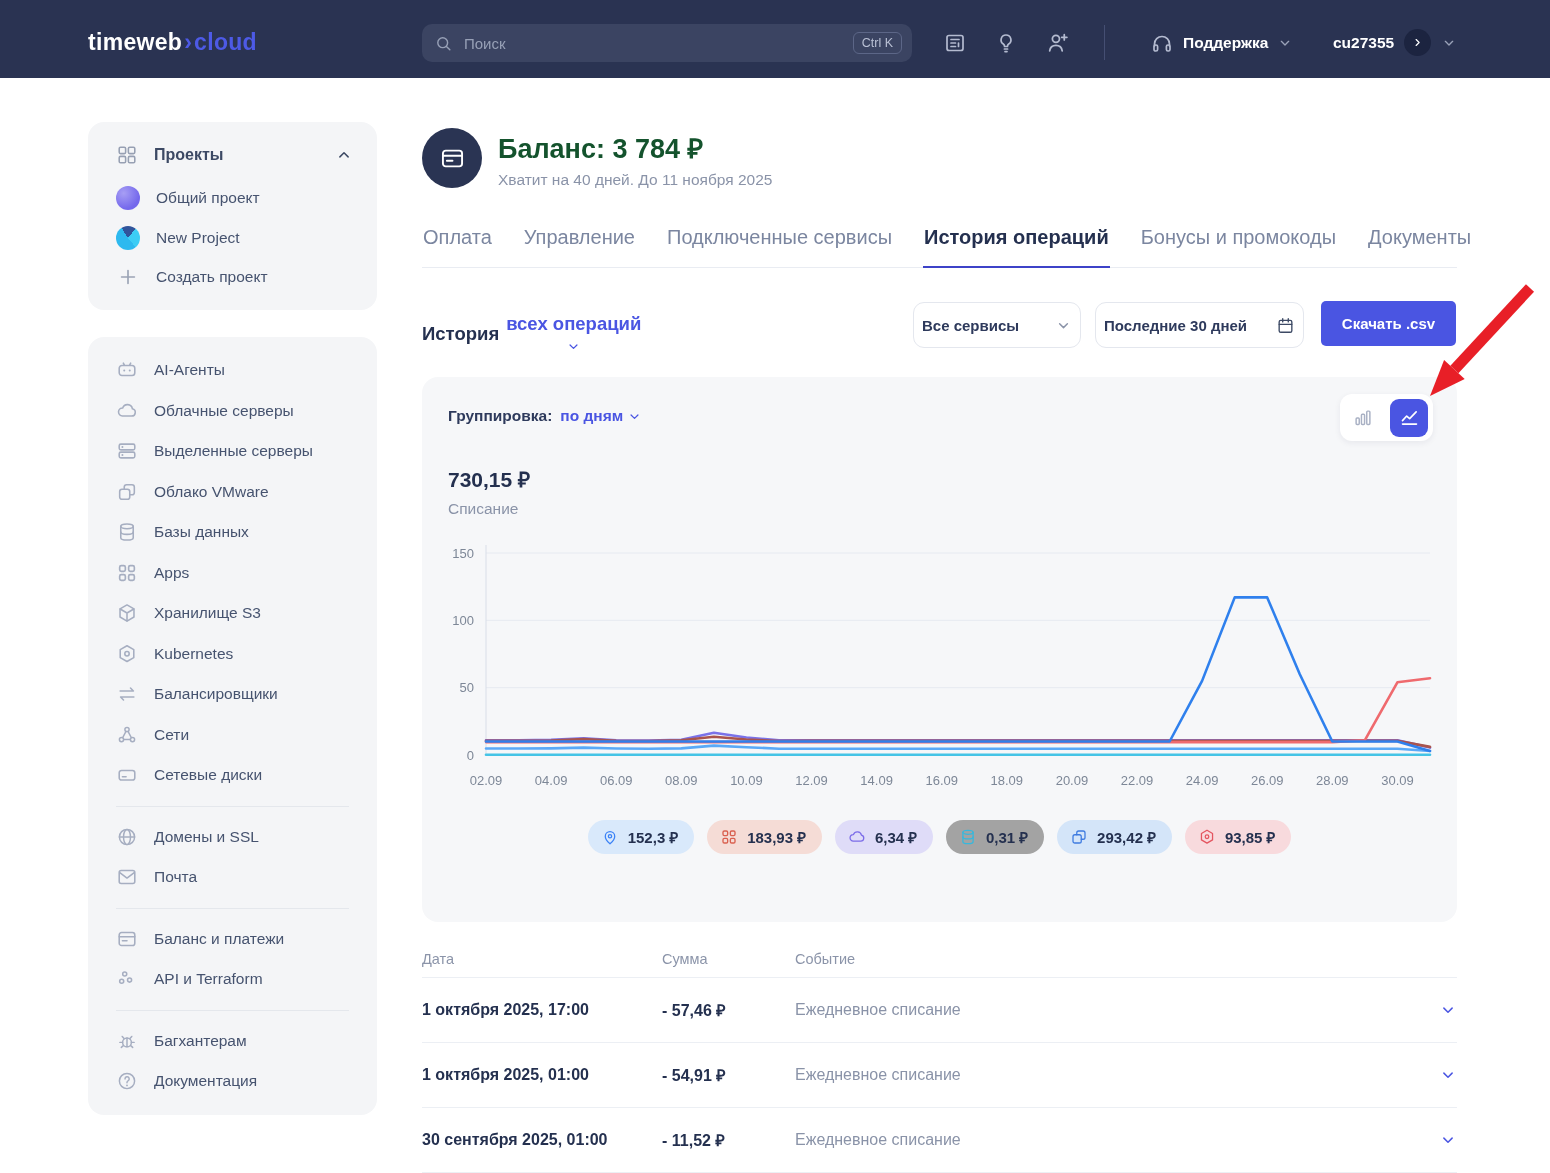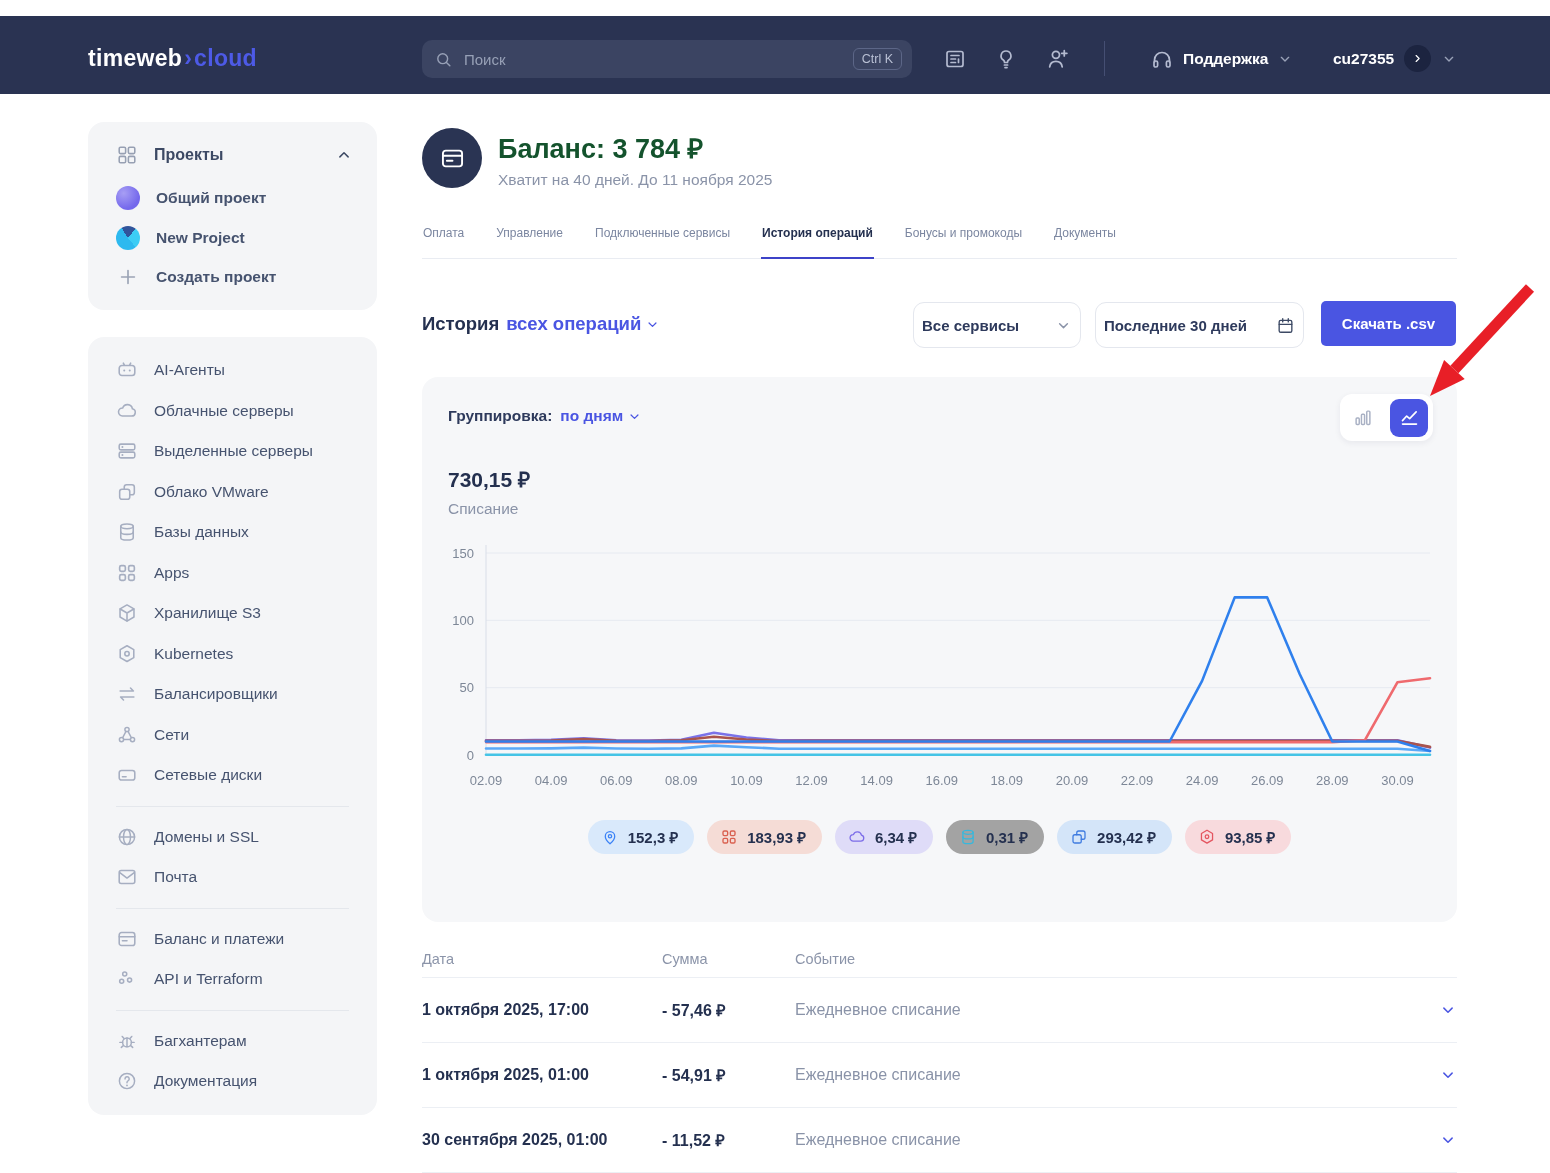--- a/index.html
+++ b/index.html
@@ -5,21 +5,21 @@
   html,body{margin:0;padding:0;}
   body{
     width:1550px;height:1173px;position:relative;overflow:hidden;
     background:#ffffff;font-family:"Liberation Sans",sans-serif;
     -webkit-font-smoothing:antialiased;
   }
   .fx{display:flex;align-items:center;justify-content:center;}
   svg{display:block;}
 
   
-  .navbar{position:absolute;left:0;top:16px;width:1550px;height:78px;background:#2a3352;}
+  .navbar{position:absolute;left:0;top:0;width:1550px;height:78px;background:#2a3352;}
   .logo{position:absolute;left:88px;top:0;height:85px;display:flex;align-items:center;
         font-size:23px;font-weight:700;letter-spacing:.3px;cursor:pointer;}
   .logo .lg-w{color:#ffffff;}
   .logo .lg-b{color:#4d5ae6;}
   .logo span{margin-right:2px;}
   .search{position:absolute;left:422px;top:24px;width:490px;height:38px;background:#3b4462;
           border-radius:10px;display:flex;align-items:center;padding:0 10px 0 12px;gap:9px;box-sizing:border-box;}
   .search .sicon{color:#97a0b6;display:flex;}
   .search input{flex:1;background:transparent;border:none;outline:none;color:#dbe0ec;font-size:15px;
           font-family:"Liberation Sans",sans-serif;}
@@ -42,40 +42,40 @@
   #side-projects{top:122px;padding:16px 0 14px;}
   #side-menu{top:337px;padding:13px 0;}
   .proj-head{display:flex;align-items:center;gap:16px;padding:6px 24px 12px 28px;cursor:pointer;}
   .proj-head .ph-ic{color:#97a0b3;display:flex;}
   .proj-head .ph-label{flex:1;font-size:16px;font-weight:700;color:#3c4964;}
   .proj-head .ph-chev{color:#3c4964;display:flex;}
   .proj-item{display:flex;align-items:center;gap:16px;padding:8px 28px;cursor:pointer;}
   .avatar{width:24px;height:24px;border-radius:50%;flex:none;}
   .av-purple{background:radial-gradient(circle at 32% 30%,#a79ef4,#7468ec 68%);}
   .av-blue{background:conic-gradient(from 140deg,#2db9ef 0 52%,#31549b 52% 72%,#3ccdf5 72% 100%);}
-  .proj-label{font-size:15.5px;color:#46536f;font-weight:700;}
+  .proj-label{font-size:15.5px;color:#46536f;font-weight:400;}
   .proj-plus{color:#9aa3b5;display:flex;width:24px;justify-content:center;}
   .side-item{height:40.5px;display:flex;align-items:center;gap:16px;padding:0 28px;cursor:pointer;}
   .side-ic{width:22px;height:22px;color:#a6aec1;display:flex;flex:none;}
   .side-lab{font-size:15.5px;color:#46536f;font-weight:500;white-space:nowrap;}
   .side-divider{height:1px;background:#e4e7ec;margin:10px 28px;}
 
   
   .balance-avatar{position:absolute;left:422px;top:128px;width:60px;height:60px;border-radius:50%;
                   background:#2a3453;color:#ffffff;}
   .page-title{position:absolute;left:498px;top:129px;font-size:27px;font-weight:800;color:#14532d;}
   .page-sub{position:absolute;left:498px;top:171px;font-size:15.5px;color:#8a93a8;font-weight:500;}
 
   .tabs{position:absolute;left:422px;top:221px;width:1035px;display:flex;gap:30px;border-bottom:1px solid #e9ecf2;}
-  .tab{padding:5px 1px 17px;font-size:12px;color:#7b86a0;font-weight:500;cursor:pointer;white-space:nowrap;}
+  .tab{padding:5px 1px 17px;font-size:20px;color:#7b86a0;font-weight:500;cursor:pointer;white-space:nowrap;}
   .tab.on{color:#24304f;font-weight:700;border-bottom:2.5px solid #3d43c8;margin-bottom:-1.5px;}
 
   .hist-title{position:absolute;left:422px;top:313px;font-size:18.5px;font-weight:800;color:#24304f;
               display:flex;align-items:center;gap:7px;}
-  .hist-link{color:#4a55e2;cursor:pointer;display:flex;align-items:center;gap:4px;}
+  .hist-link{color:#4a55e2;cursor:pointer;display:flex;align-items:center;gap:4px;flex-direction:column;}
   .ctrl{position:absolute;top:302px;height:46px;border:1.5px solid #e4e7ee;background:#fff;border-radius:11px;
         display:flex;align-items:center;justify-content:space-between;padding:0 8px;font-size:15px;
         color:#2e3a5c;font-weight:600;cursor:pointer;box-sizing:border-box;}
   #ctrl-services{left:913px;width:168px;}
   #ctrl-period{left:1095px;width:209px;}
   .ctrl .ctrl-chev{color:#8a93a8;display:flex;}
   .ctrl .ctrl-cal{color:#3c4964;display:flex;}
   .btn-csv{position:absolute;left:1321px;top:301px;width:135px;height:45px;border-radius:5px;background:#4a55e2;
            color:#fff;font-size:15px;font-weight:700;cursor:pointer;border:none;}
 

